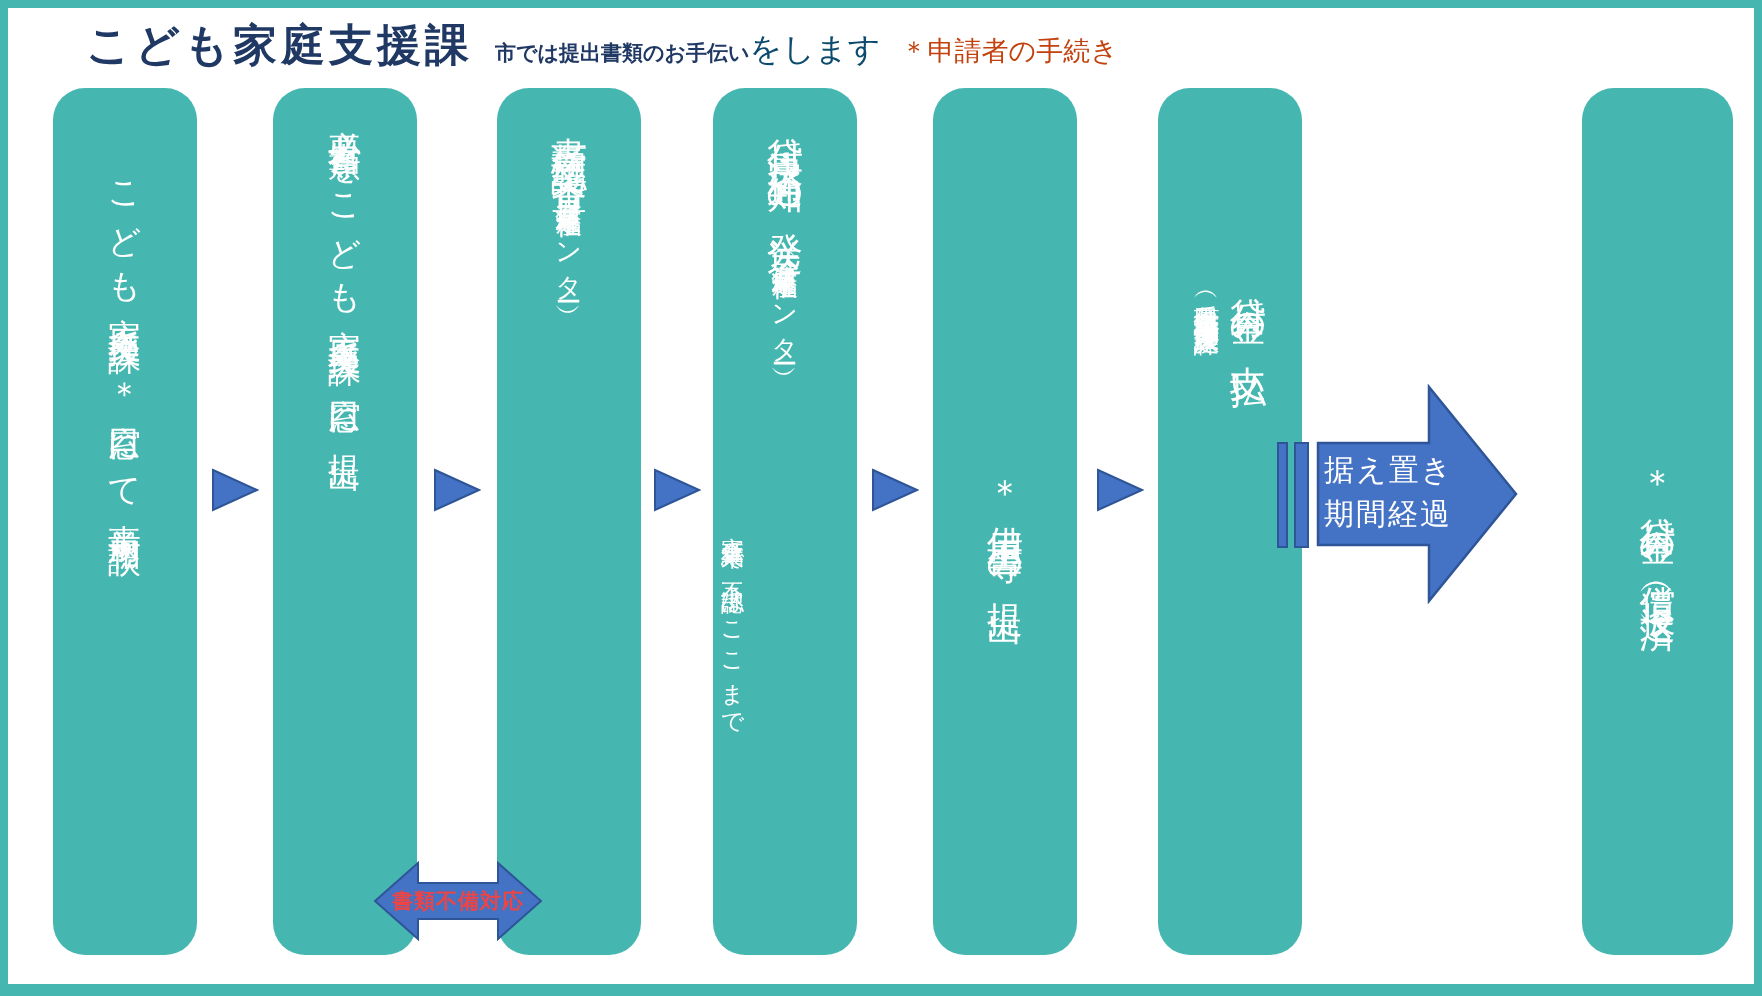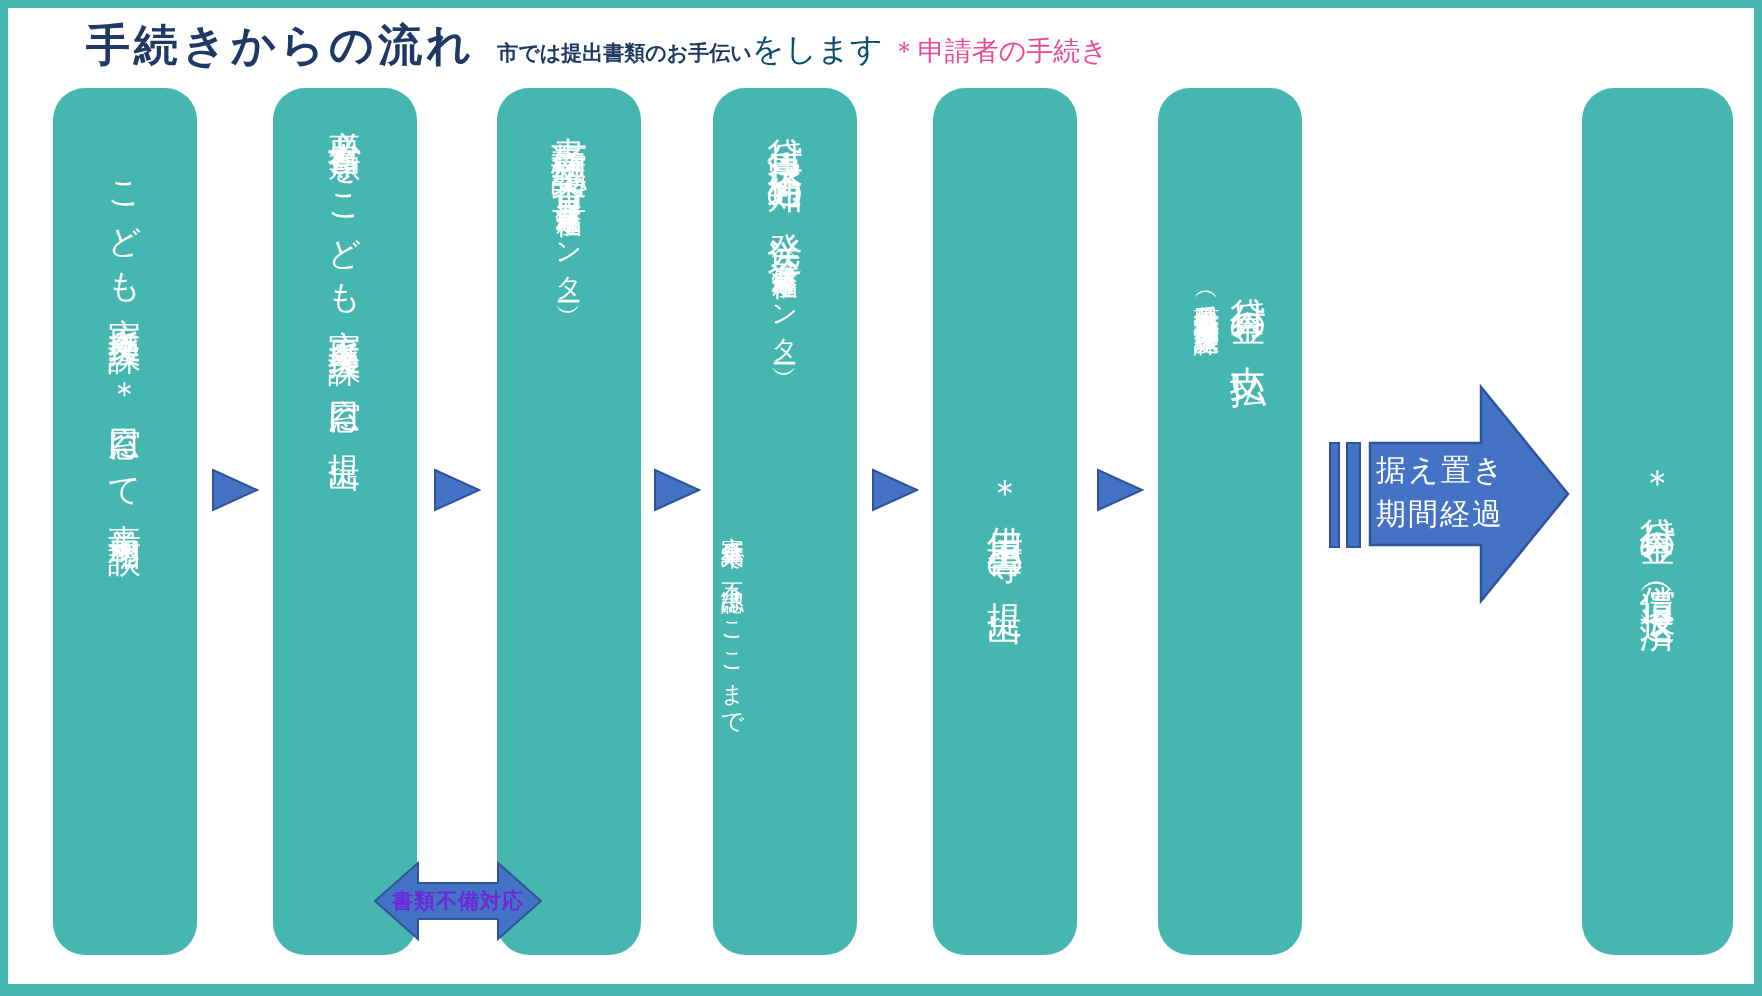--- a/index.html
+++ b/index.html
@@ -13,21 +13,21 @@
   }
   
   .title-row {
     position:absolute; left:86px; top:16px; width:1660px; height:62px;
     display:flex; align-items:baseline; white-space:nowrap; z-index:5;
   }
   .t-main  { font-size:44px; font-weight:bold; color:#1f3864; letter-spacing:4px; }
   .t-paren { font-size:29px; font-weight:bold; color:#1f3864; }
   .t-bold  { font-size:21px; font-weight:bold; color:#1f3864; margin-left:22px; }
   .t-reg   { font-size:32px; font-weight:normal; color:#0c4a6e; }
-  .t-note  { font-size:27px; font-weight:normal; color:#ec4899; margin-left:8px; }
+  .t-note  { font-size:27px; font-weight:normal; color:#c2410c; margin-left:20px; }
   
   .col {
     position:absolute; top:88px; height:867px; width:144px;
     background:#45b7b0; border-radius:32px; z-index:1;
   }
   .vline {
     position:absolute; writing-mode:vertical-rl; white-space:nowrap;
     color:#ffffff; line-height:1;
   }
   .center-h { left:50%; transform:translateX(-50%); }
@@ -39,37 +39,37 @@
   .gap-top { margin-top:22px; }
   .pair { position:absolute; writing-mode:vertical-rl; left:50%; transform:translateX(-50%); color:#ffffff; line-height:1; }
   .pair .p-sub { margin-top:14px; margin-right:10px; }
   
   .tri { position:absolute; top:468px; width:48px; height:44px; z-index:2; }
   
   .loop-arrow { position:absolute; left:373px; top:854px; width:170px; height:94px; z-index:10; }
   .loop-arrow svg { position:absolute; inset:0; width:100%; height:100%; }
   .loop-label {
     position:absolute; inset:0; display:flex; align-items:center; justify-content:center;
-    color:#6d28d9; font-size:21px; font-weight:600; letter-spacing:1px; white-space:nowrap;
+    color:#ef4444; font-size:21px; font-weight:600; letter-spacing:1px; white-space:nowrap;
   }
   
-  .grace-arrow { position:absolute; left:1326px; top:384px; width:246px; height:220px; z-index:10; }
+  .grace-arrow { position:absolute; left:1274px; top:384px; width:246px; height:220px; z-index:10; }
   .grace-arrow svg { position:absolute; inset:0; width:100%; height:100%; }
   .grace-label {
     position:absolute; left:50px; top:64px; color:#ffffff; font-size:30px;
     line-height:1.45; letter-spacing:2px; white-space:nowrap;
   }
 </style>
 </head>
 <body>
 
 <div class="page">
 
   <div class="title-row">
-    <span class="t-main">手続きからの流れ</span>
+    <span class="t-main">こども家庭支援課</span>
     <span class="t-bold">市では提出書類のお手伝い</span>
     <span class="t-reg">をします</span>
     <span class="t-note">＊申請者の手続き</span>
   </div>
 
   <div class="col" style="left:53px">
     <div class="vline center-h size-md" style="top:72px">こども家庭支援課　＊窓口にて事前相談</div>
   </div>
 
   <div class="col" style="left:273px">

